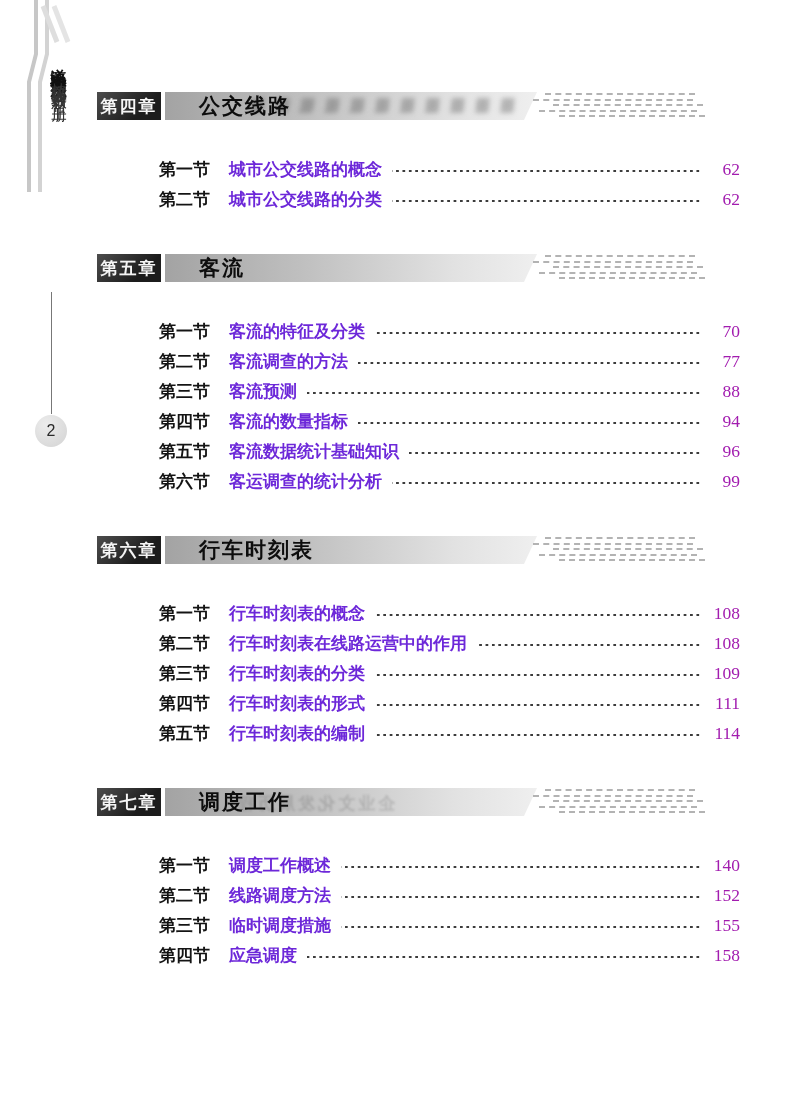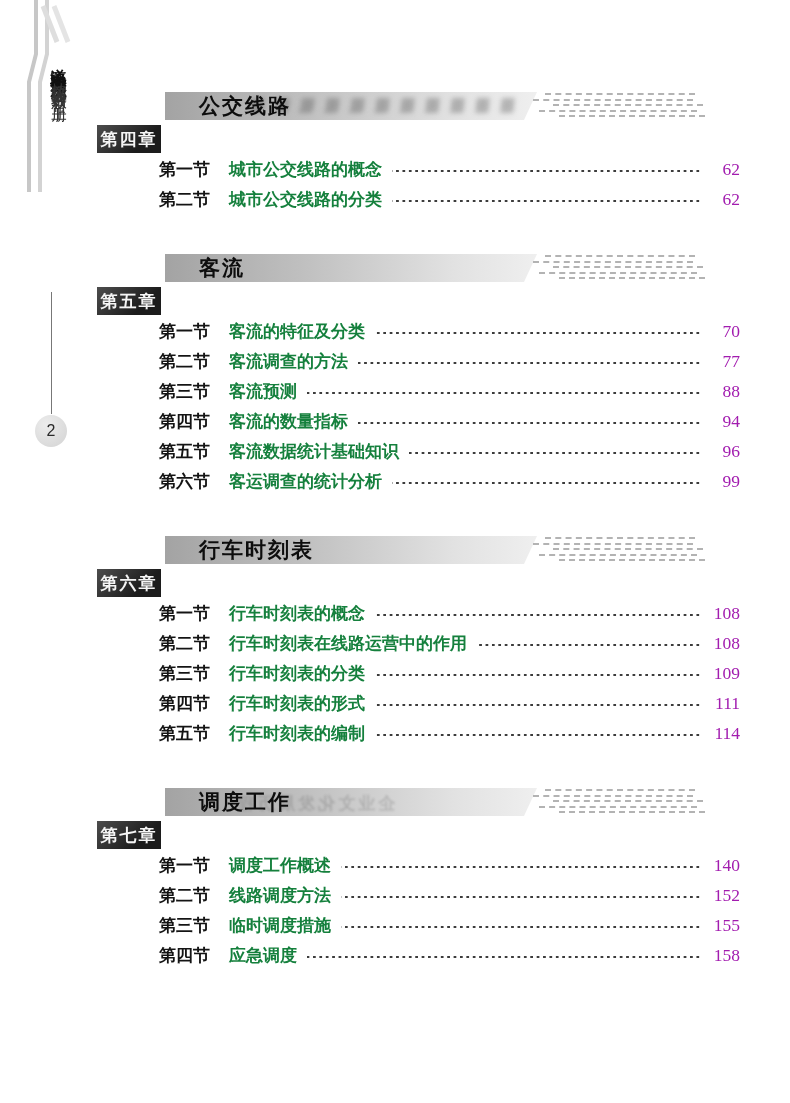--- a/index.html
+++ b/index.html
@@ -31,21 +31,21 @@
   
   .toc{position:absolute;left:97px;top:92px;width:643px;}
   .chapter{margin-bottom:40px;}
 
   .chap-head{position:relative;height:28px;margin-bottom:34px;}
   .chap-box{
     position:absolute;left:0;top:0;height:28px;width:64px;
     background:linear-gradient(135deg,#4d4d4d,#1c1c1c 70%);
     color:#f5f5f5;display:flex;align-items:center;justify-content:center;
     font-family:"Liberation Serif","DejaVu Serif",serif;
-    font-size:17px;font-weight:700;letter-spacing:2px;margin-top:33px;
+    font-size:17px;font-weight:700;letter-spacing:2px;
   }
   .chap-bar{
     position:absolute;left:68px;top:0;height:28px;width:372px;
     background:linear-gradient(to right,#a3a3a3 0,#c2c2c2 40%,#e2e2e2 78%,#efefef 100%);
     clip-path:polygon(0 0,100% 0,calc(100% - 13px) 100%,0 100%);
     display:flex;align-items:center;
   }
   .chap-title{
     font-size:21px;font-weight:700;color:#0d0d0d;letter-spacing:2px;
     padding-left:34px;white-space:nowrap;position:relative;z-index:2;
@@ -66,21 +66,21 @@
   .dash-stack span{display:block;border-top:2px dashed #b3b3b3;width:150px;margin-bottom:3.6px;}
   .dash-stack span:nth-child(1){margin-left:14px;}
   .dash-stack span:nth-child(2){margin-left:2px;width:160px;}
   .dash-stack span:nth-child(3){margin-left:22px;}
   .dash-stack span:nth-child(4){margin-left:8px;width:158px;}
   .dash-stack span:nth-child(5){margin-left:28px;width:146px;}
 
   .sections{margin-left:38px;}
   .sec-row{display:flex;align-items:center;height:30px;}
   .sec-label{width:56px;flex:0 0 56px;font-size:17px;font-weight:700;color:#141414;white-space:nowrap;margin-left:24px;}
-  .sec-title{font-size:17px;font-weight:700;color:#15803d;margin-left:14px;white-space:nowrap;}
+  .sec-title{font-size:17px;font-weight:700;color:#6d28d9;margin-left:14px;white-space:nowrap;}
   .leader{
     flex:1;height:18px;margin:3px 7px 0 10px;
     background-image:radial-gradient(circle,#3c3c3c 1.1px,rgba(0,0,0,0) 1.35px);
     background-size:6.4px 18px;background-repeat:repeat-x;background-position:right center;
   }
   .sec-page{
     flex:0 0 32px;text-align:right;
     font-family:"Liberation Serif","DejaVu Serif",serif;
     font-size:17.5px;color:#a21caf;
   }

